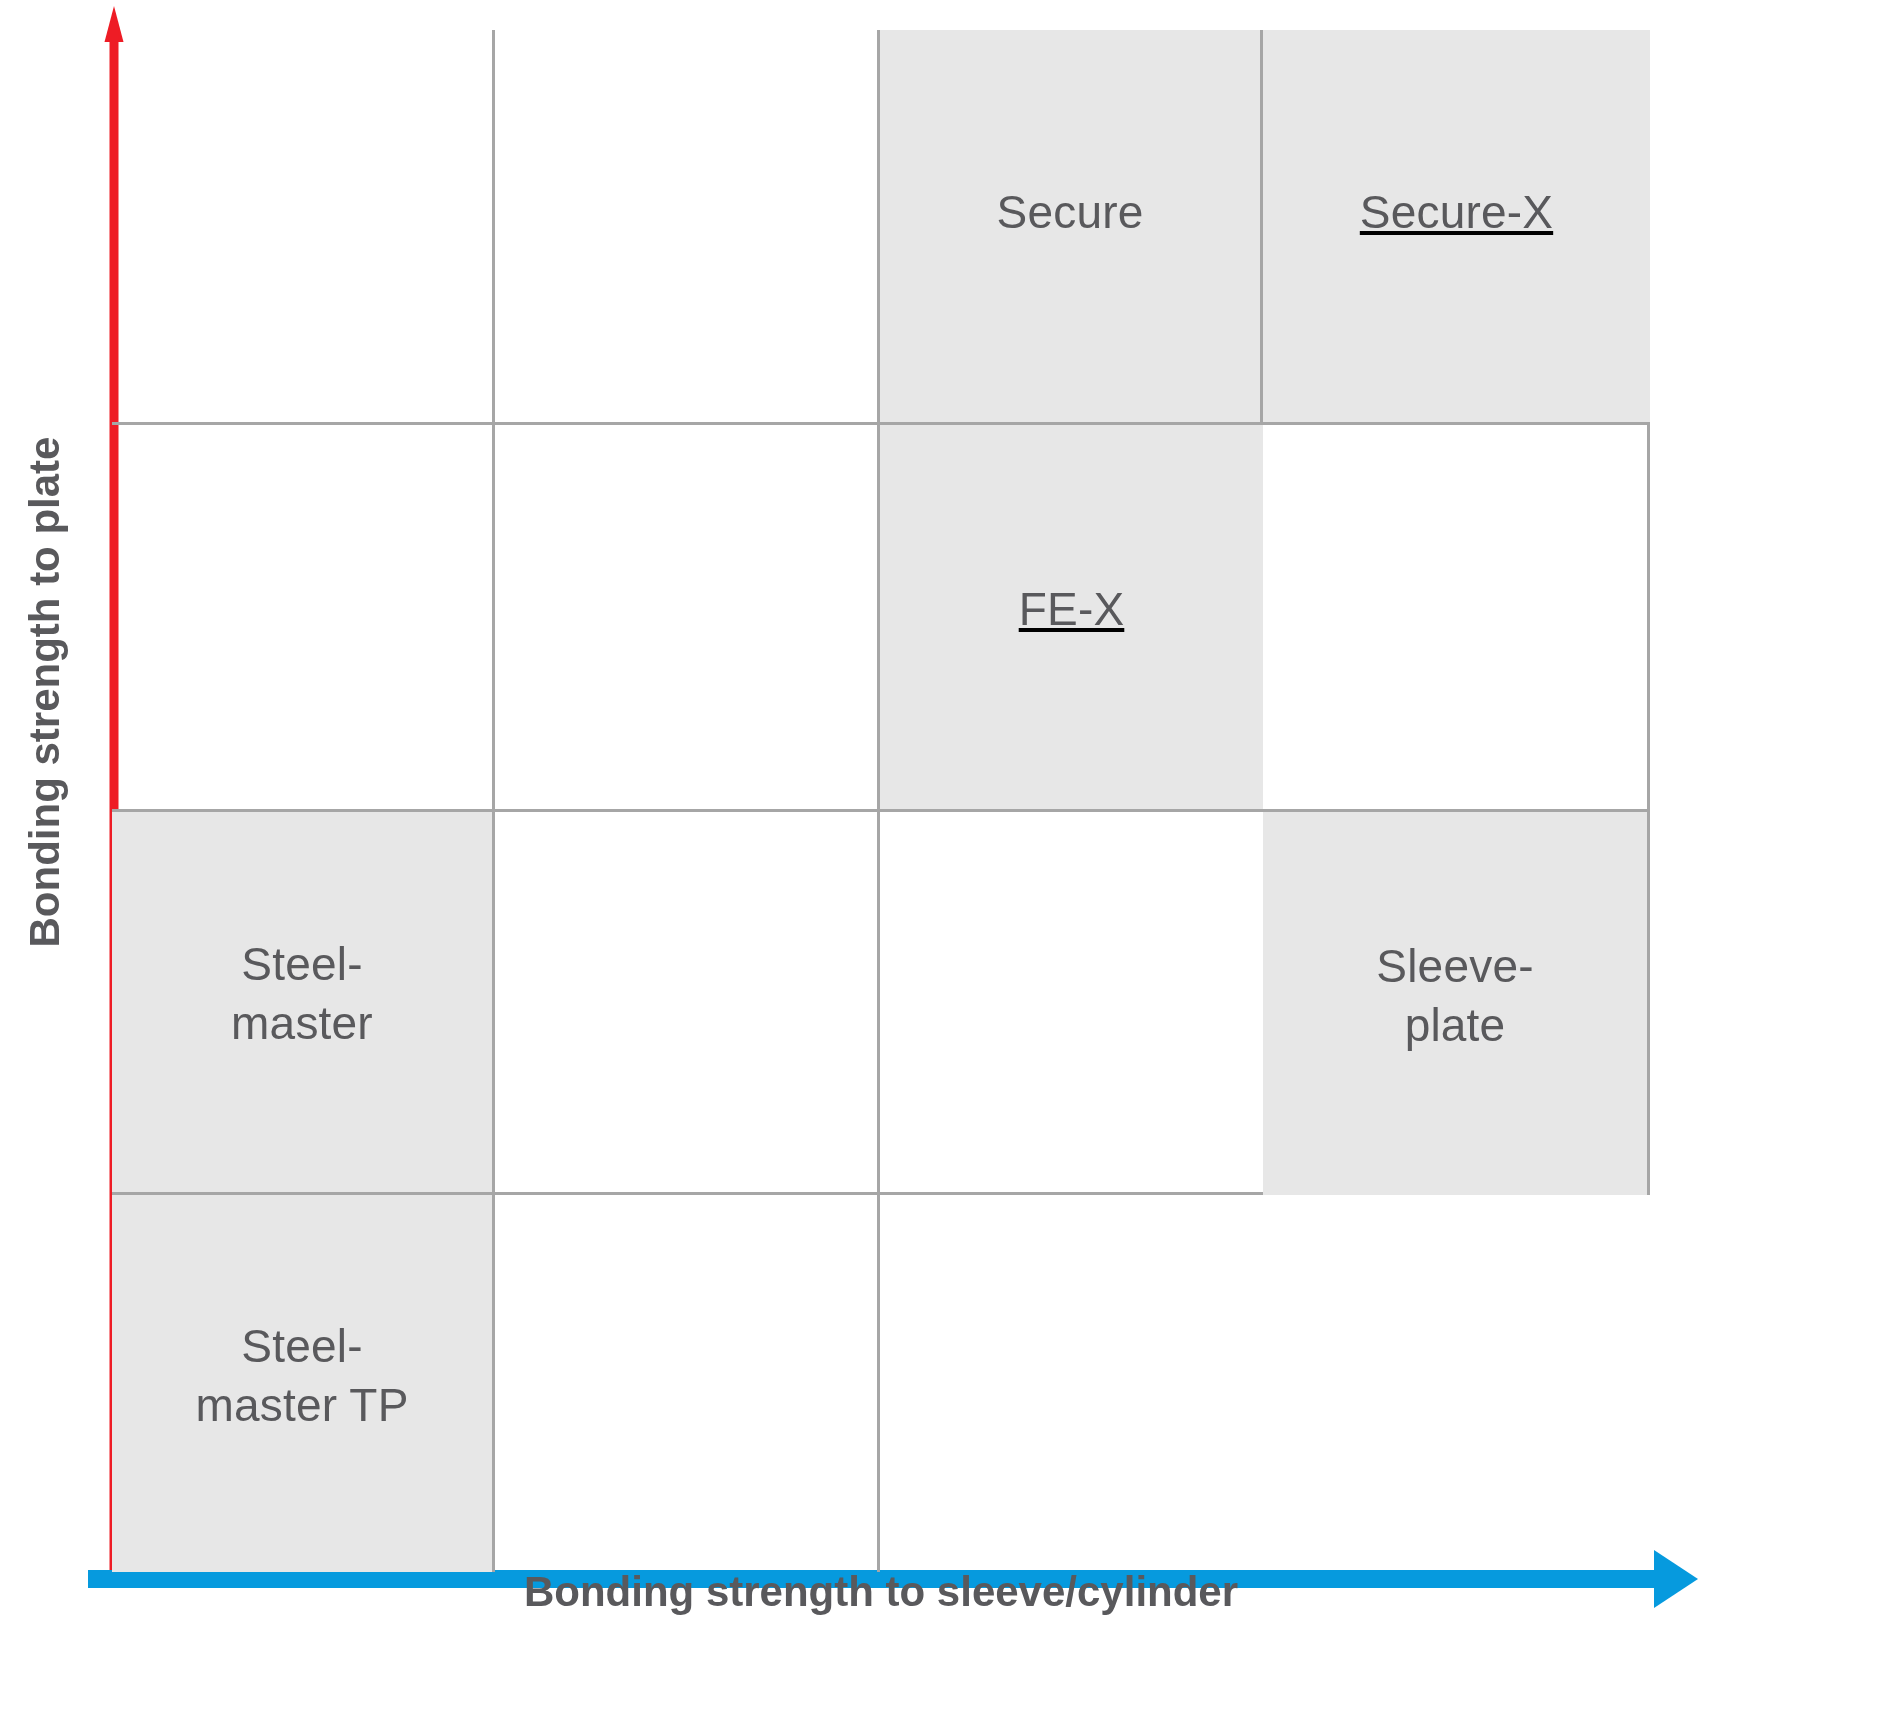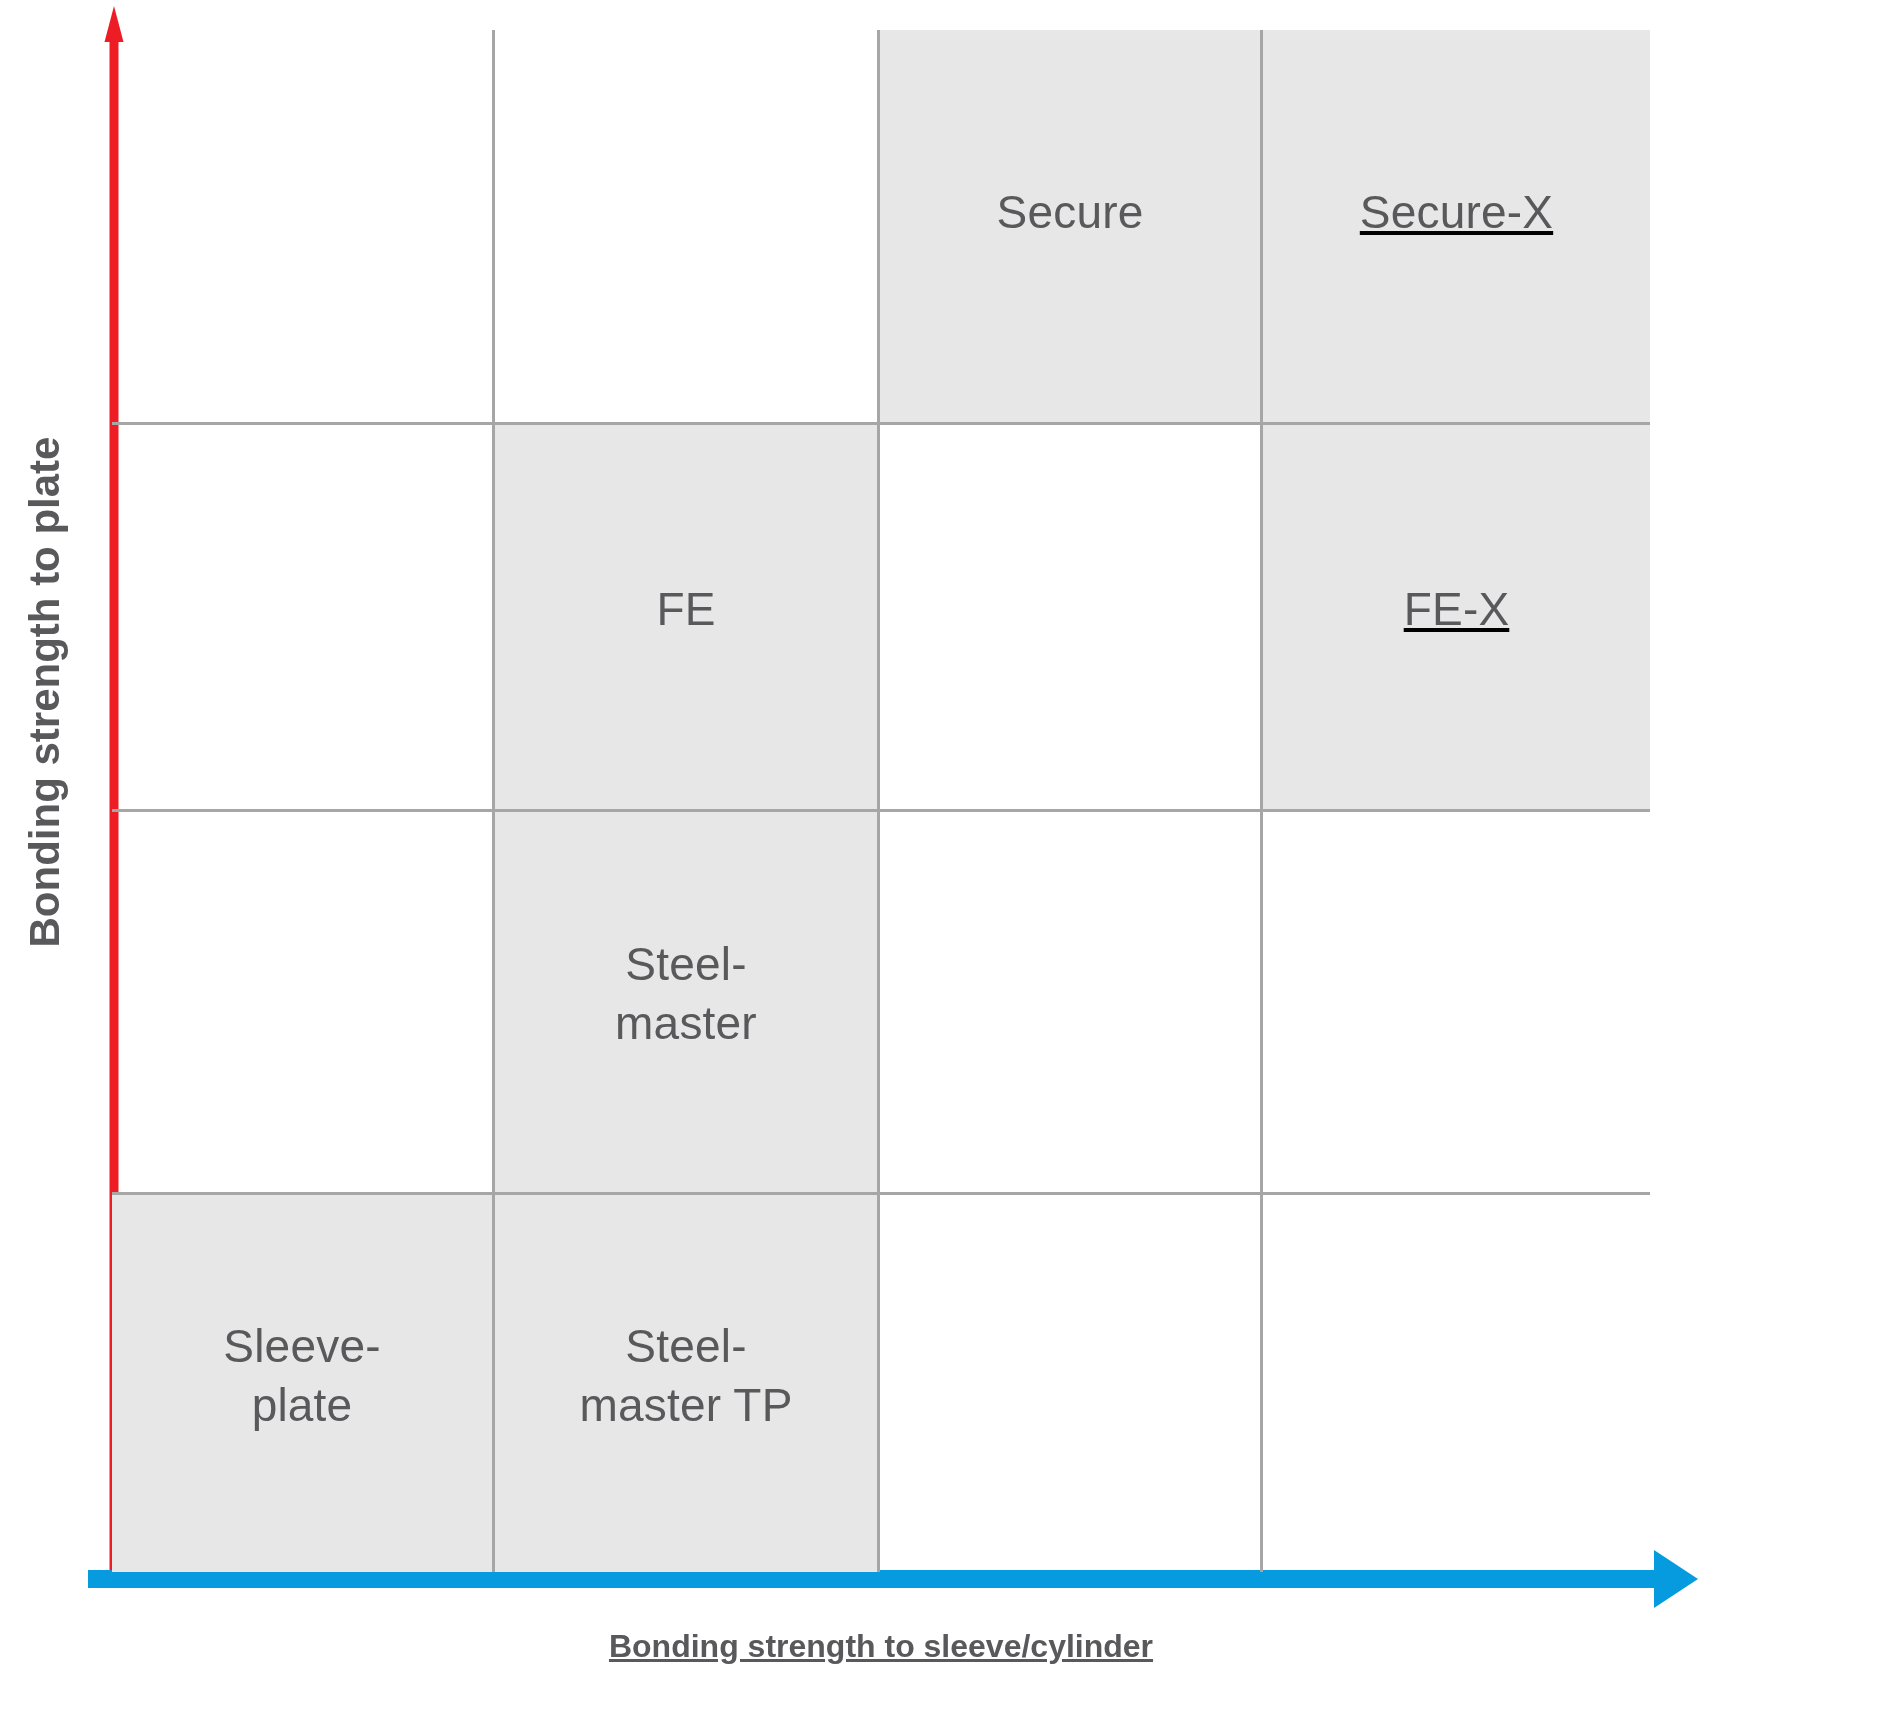--- a/index.html
+++ b/index.html
@@ -90,29 +90,28 @@
     transform-origin: center center;
     font-size: 42px;
     font-weight: bold;
     color: #59595c;
     font-family: "Liberation Sans", sans-serif;
     white-space: nowrap;
   }
   #x-axis-title {
     position: absolute;
     left: 112px;
-    top: 1628px;
+    top: 1568px;
     width: 1538px;
     text-align: center;
-    font-size: 32px;
+    font-size: 42px;
     font-weight: bold;
     color: #59595c;
     font-family: "Liberation Sans", sans-serif;
     white-space: nowrap;
-    text-decoration: underline;
   }
 </style>
 </head>
 <body>
 
 <div id="canvas">
 
   <div id="y-axis">
     <svg width="20" height="1578" viewBox="0 0 20 1578">
       <polygon points="10,2 19.5,38 0.5,38" fill="#ee1c25"></polygon>
@@ -137,23 +136,20 @@
     </div>
     <div class="cell shaded row1 col3">
       <span class="cell-label nudge-up">Secure</span>
     </div>
     <div class="cell shaded row1 col4">
       <span class="cell-label nudge-up">Secure-X</span>
     </div>
 
     <div class="cell row2 col1">
       <span class="cell-label"></span>
-    </div>
-    <div class="cell shaded row2 col2">
-      <span class="cell-label nudge-up-sm">FE</span>
     </div>
     <div class="cell row2 col3">
       <span class="cell-label"></span>
     </div>
     <div class="cell shaded row2 col4">
       <span class="cell-label nudge-up-sm">FE-X</span>
     </div>
 
     <div class="cell row3 col1">
       <span class="cell-label"></span>

